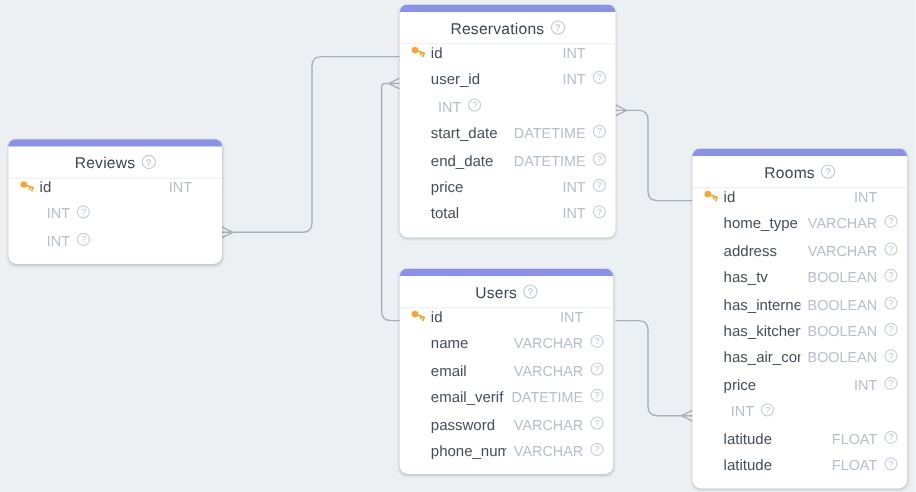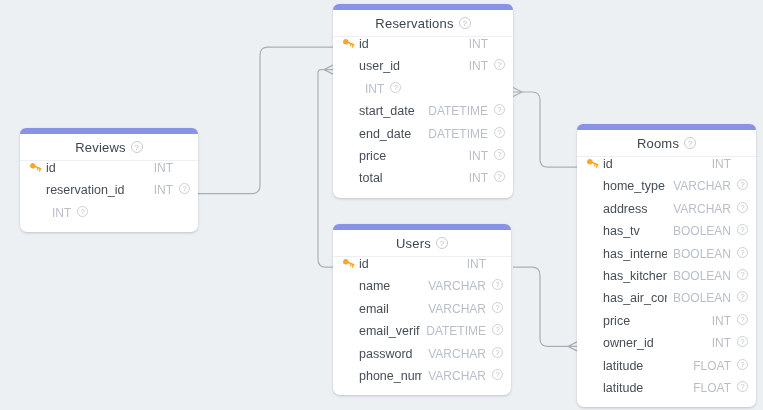--- a/index.html
+++ b/index.html
@@ -154,21 +154,21 @@
     <span class="nullslot">?</span>
   </div>
         <div class="col-row">
     <span class="keyslot"></span>
     <span class="colname">total</span>
     <span class="coltype">INT</span>
     <span class="nullslot">?</span>
   </div>
       </div>
   </div>
-    <div class="table-card" style="left: 7px; top: 128px; width: 178px; margin-left: 13px;">
+    <div class="table-card" style="left: 7px; top: 116px; width: 178px;">
     <div class="table-topbar"></div>
     <div class="table-header">
       <span class="table-title">Reviews</span>
       <span class="help-icon">?</span>
     </div>
     <div class="table-rows">
         <div class="col-row">
     <span class="keyslot">
             <svg viewBox="0 0 14 14" width="13" height="13">
               <g transform="rotate(20 7 7)" fill="#f7a52b">
@@ -178,21 +178,20 @@
                 <rect x="11.6" y="6.6" width="1.5" height="3.1" rx="0.4"></rect>
               </g>
             </svg>
           </span>
     <span class="colname">id</span>
     <span class="coltype">INT</span>
     <span class="nullslot" style="visibility: hidden;"></span>
   </div>
         <div class="col-row">
     <span class="keyslot"></span>
-    <span class="colname">reservation_id</span>
     <span class="coltype">INT</span>
     <span class="nullslot">?</span>
   </div>
         <div class="col-row">
     <span class="keyslot"></span>
     <span class="coltype">INT</span>
     <span class="nullslot">?</span>
   </div>
       </div>
   </div>
@@ -309,21 +308,20 @@
     <span class="nullslot">?</span>
   </div>
         <div class="col-row">
     <span class="keyslot"></span>
     <span class="colname">price</span>
     <span class="coltype">INT</span>
     <span class="nullslot">?</span>
   </div>
         <div class="col-row">
     <span class="keyslot"></span>
-    <span class="colname">owner_id</span>
     <span class="coltype">INT</span>
     <span class="nullslot">?</span>
   </div>
         <div class="col-row">
     <span class="keyslot"></span>
     <span class="colname">latitude</span>
     <span class="coltype">FLOAT</span>
     <span class="nullslot">?</span>
   </div>
         <div class="col-row">

